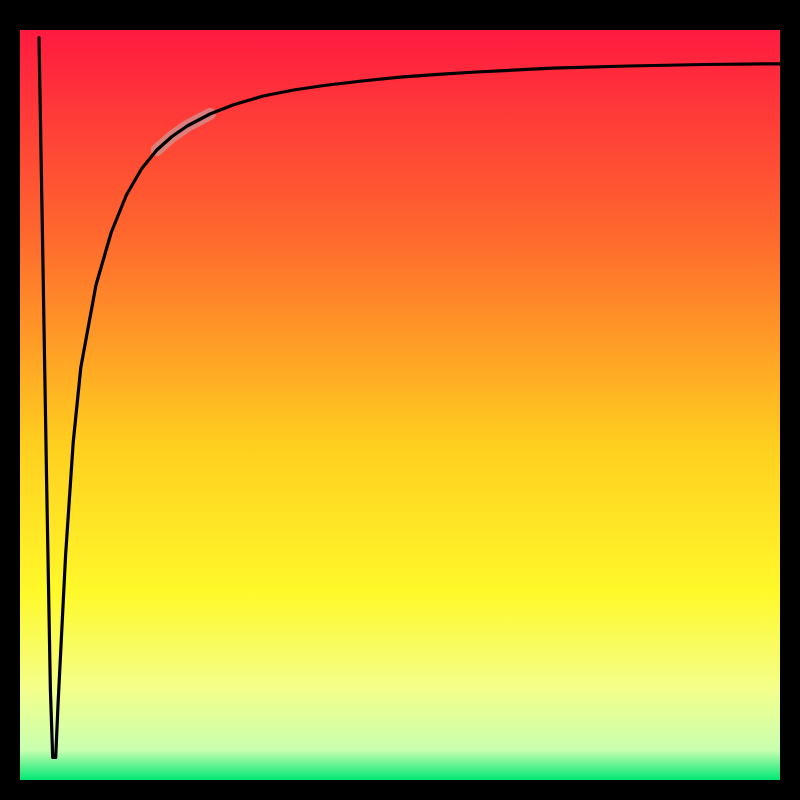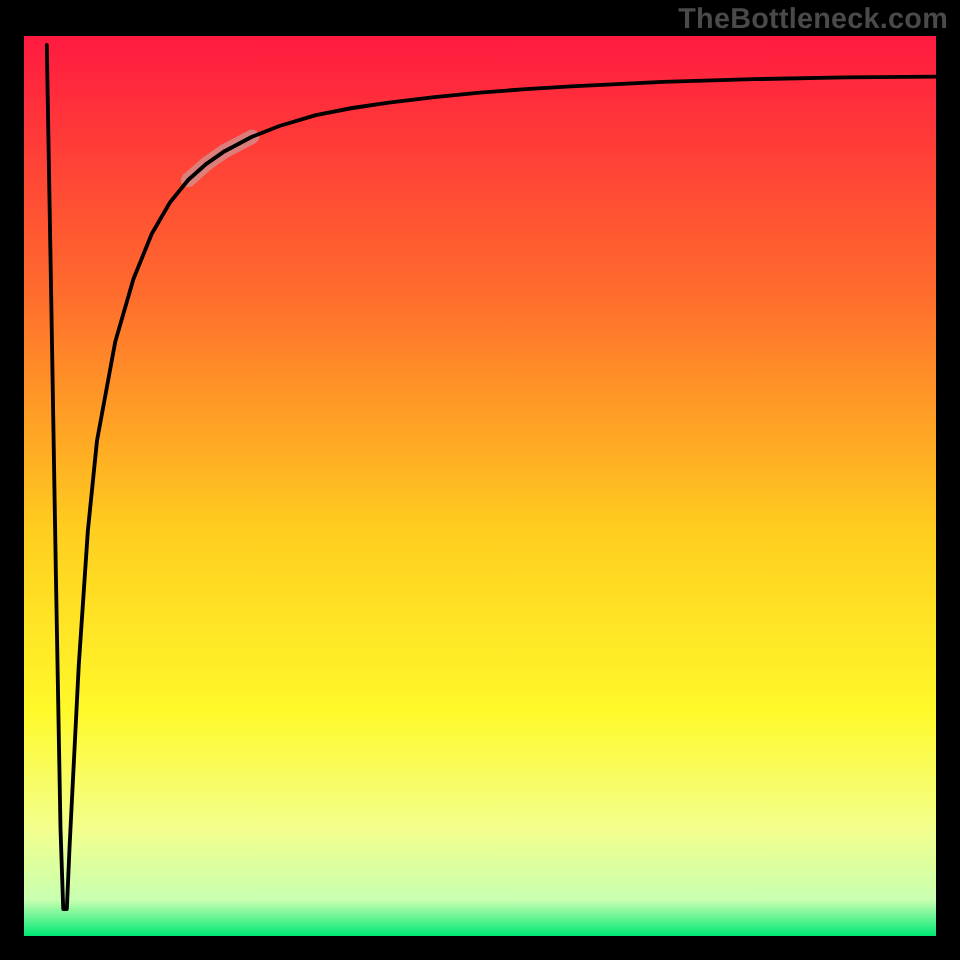--- a/index.html
+++ b/index.html
@@ -30,21 +30,20 @@
   svg {
     position: absolute;
     inset: 0;
     display: block;
   }
 </style>
 </head>
 <body>
 
 <div class="frame">
-  <div class="watermark">TheBottleneck.com</div>
   <svg viewBox="0 0 800 800" preserveAspectRatio="none">
     <defs>
       <linearGradient id="bg-grad" x1="0" y1="0" x2="0" y2="1">
           <stop offset="0%" stop-color="#ff1a40"></stop>
           <stop offset="28.000000000000004%" stop-color="#ff6a2d"></stop>
           <stop offset="55.00000000000001%" stop-color="#ffce1f"></stop>
           <stop offset="75%" stop-color="#fff92a"></stop>
           <stop offset="88%" stop-color="#f3ff8c"></stop>
           <stop offset="96%" stop-color="#c8ffb0"></stop>
           <stop offset="100%" stop-color="#00e874"></stop>

